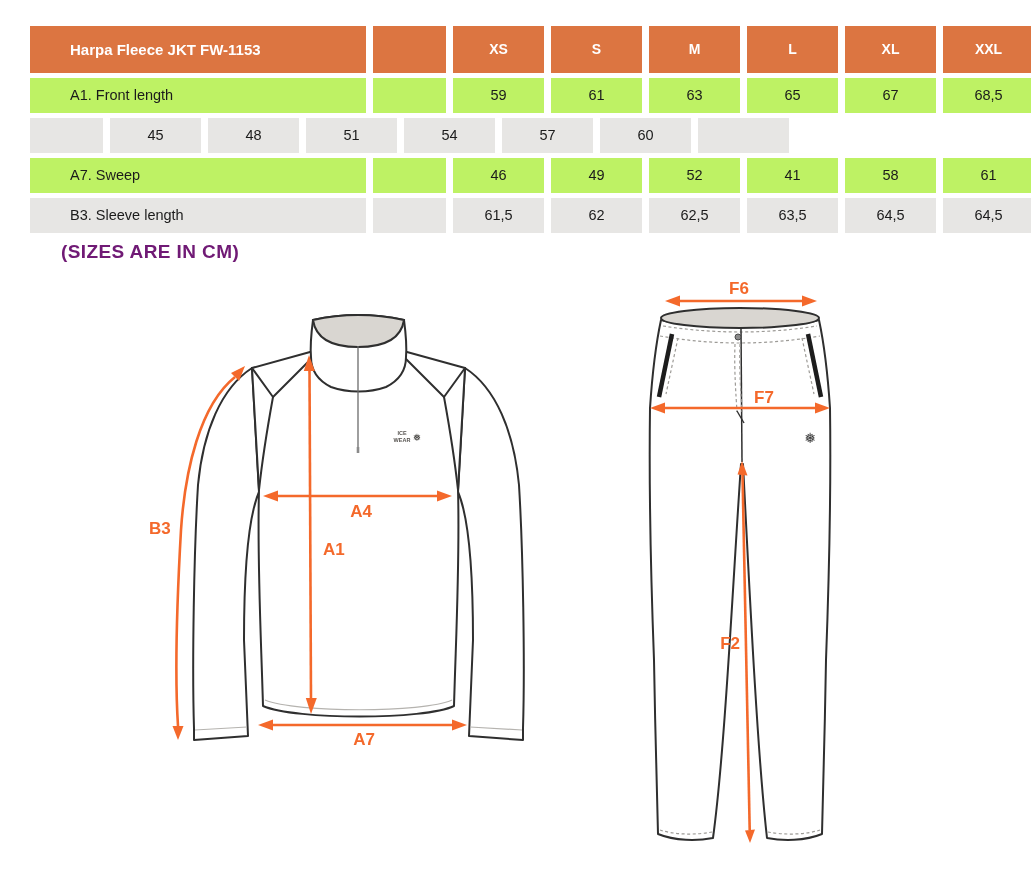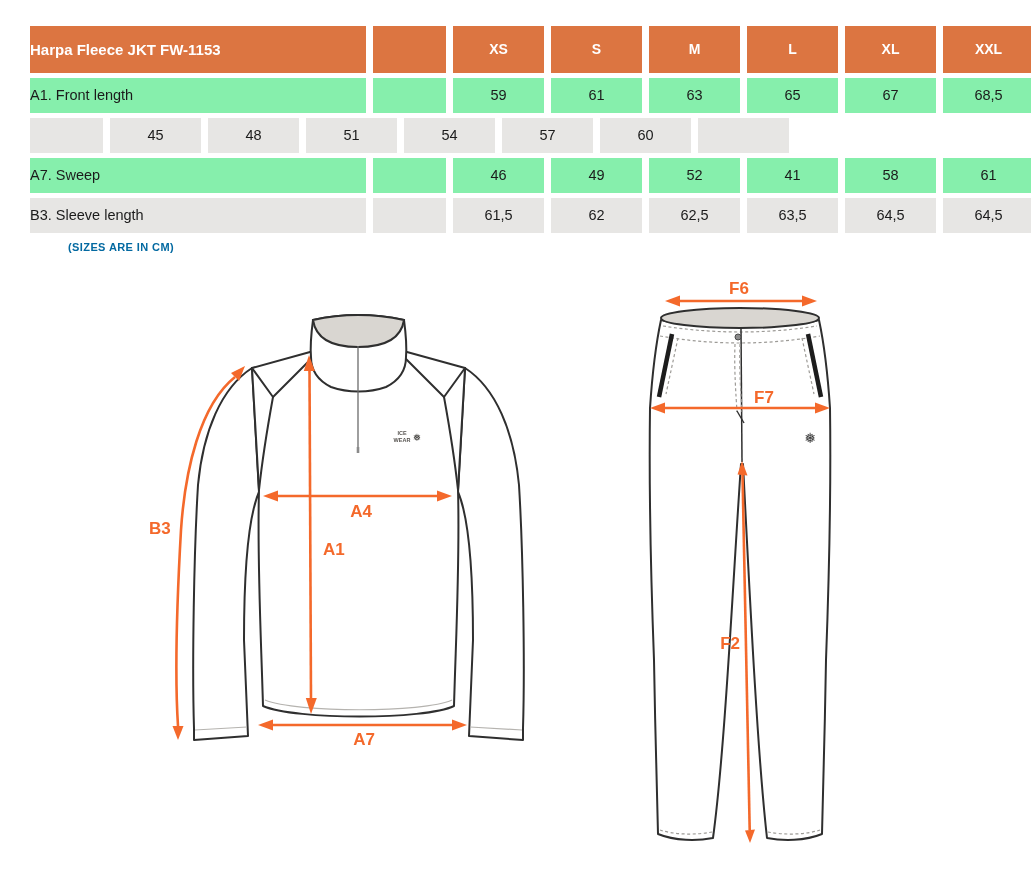--- a/index.html
+++ b/index.html
@@ -7,33 +7,33 @@
     width:1031px; height:886px;
     background:#ffffff;
     font-family:"Liberation Sans", sans-serif;
     position:relative;
     overflow:hidden;
   }
   
   .size-table { position:absolute; left:30px; top:26px; display:flex; flex-direction:column; gap:5px; }
   .t-row { display:flex; gap:7px; }
   .cell { box-sizing:border-box; flex:0 0 auto; }
-  .c-title { width:336px; text-align:left; }
+  .c-title { width:336px; text-align:left; padding-left:40px; }
   .c-small { width:73px; }
   .c-size, .c-val { width:91px; text-align:center; }
   .t-header .cell { background:#DC7541; color:#ffffff; height:47px; line-height:47px; font-weight:bold; }
   .t-header .c-title { font-size:15px; }
   .t-header .c-size { font-size:14px; }
   .t-data .cell { height:35px; line-height:35px; font-size:14.5px; color:#1b1b1b; }
-  .row-dark .cell { background:#86efac; }
+  .row-dark .cell { background:#bef264; }
   .row-light .cell { background:#E7E6E4; }
   
   .note {
-    position:absolute; left:68px; top:241px;
-    color:#0369a1; font-size:11px; font-weight:bold; letter-spacing:0.4px;
+    position:absolute; left:61px; top:241px;
+    color:#701a75; font-size:19px; font-weight:bold; letter-spacing:0.4px;
   }
   
   .jacket-svg { position:absolute; left:145px; top:300px; }
   .pants-svg  { position:absolute; left:645px; top:280px; }
   .garment { stroke:#2F2F2F; stroke-width:2; fill:#ffffff; stroke-linejoin:round; stroke-linecap:round; }
   .seam    { stroke:#2F2F2F; stroke-width:2; fill:none; stroke-linejoin:round; stroke-linecap:round; }
   .stitch  { stroke:#B5B3AF; stroke-width:1.2; fill:none; }
   .stitch-dash { stroke:#9d9b97; stroke-width:1.2; fill:none; stroke-dasharray:3 2.5; }
   .grayfill { fill:#D9D6D1; stroke:#2F2F2F; stroke-width:2; }
   .arrow-line { stroke:#F4692B; stroke-width:2.6; fill:none; stroke-linecap:butt; }

